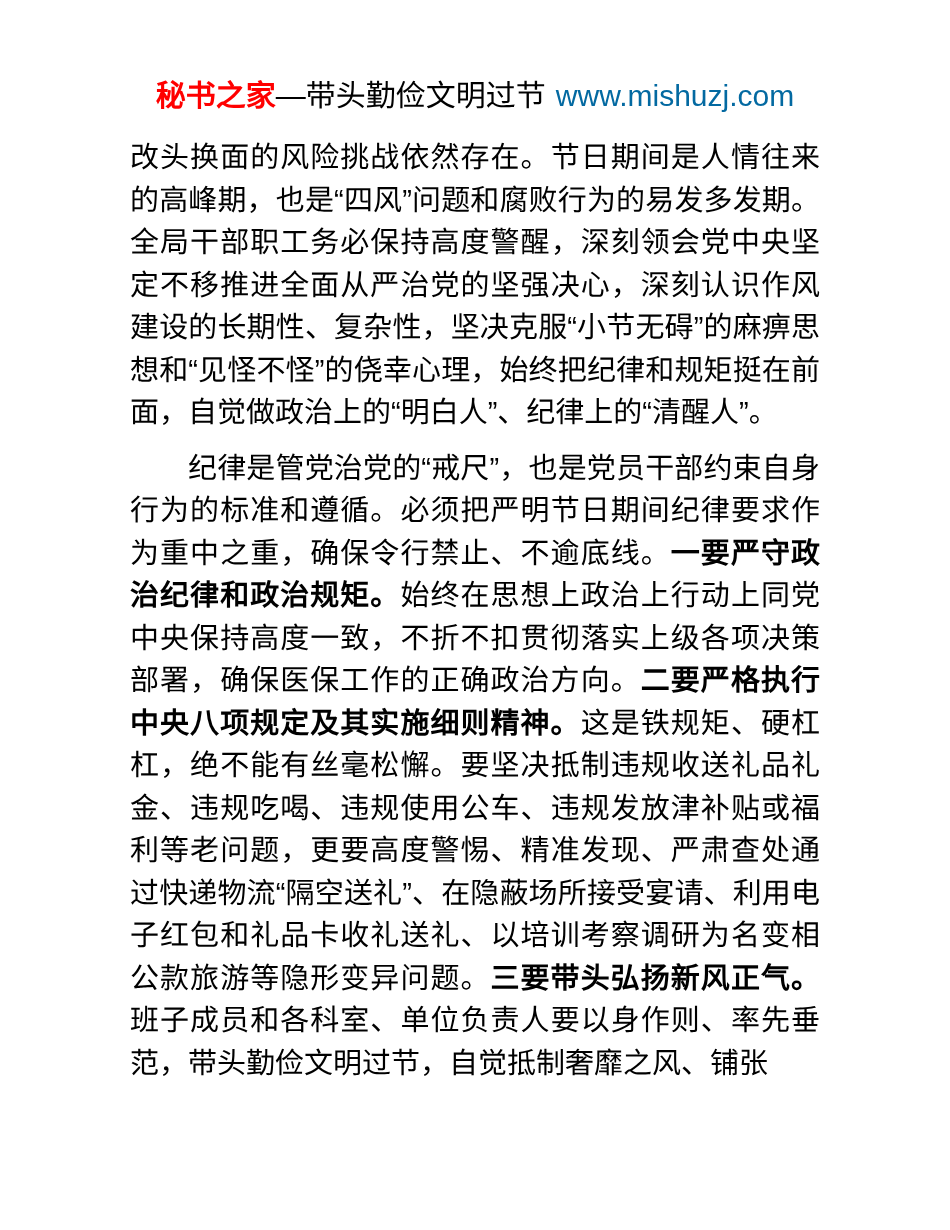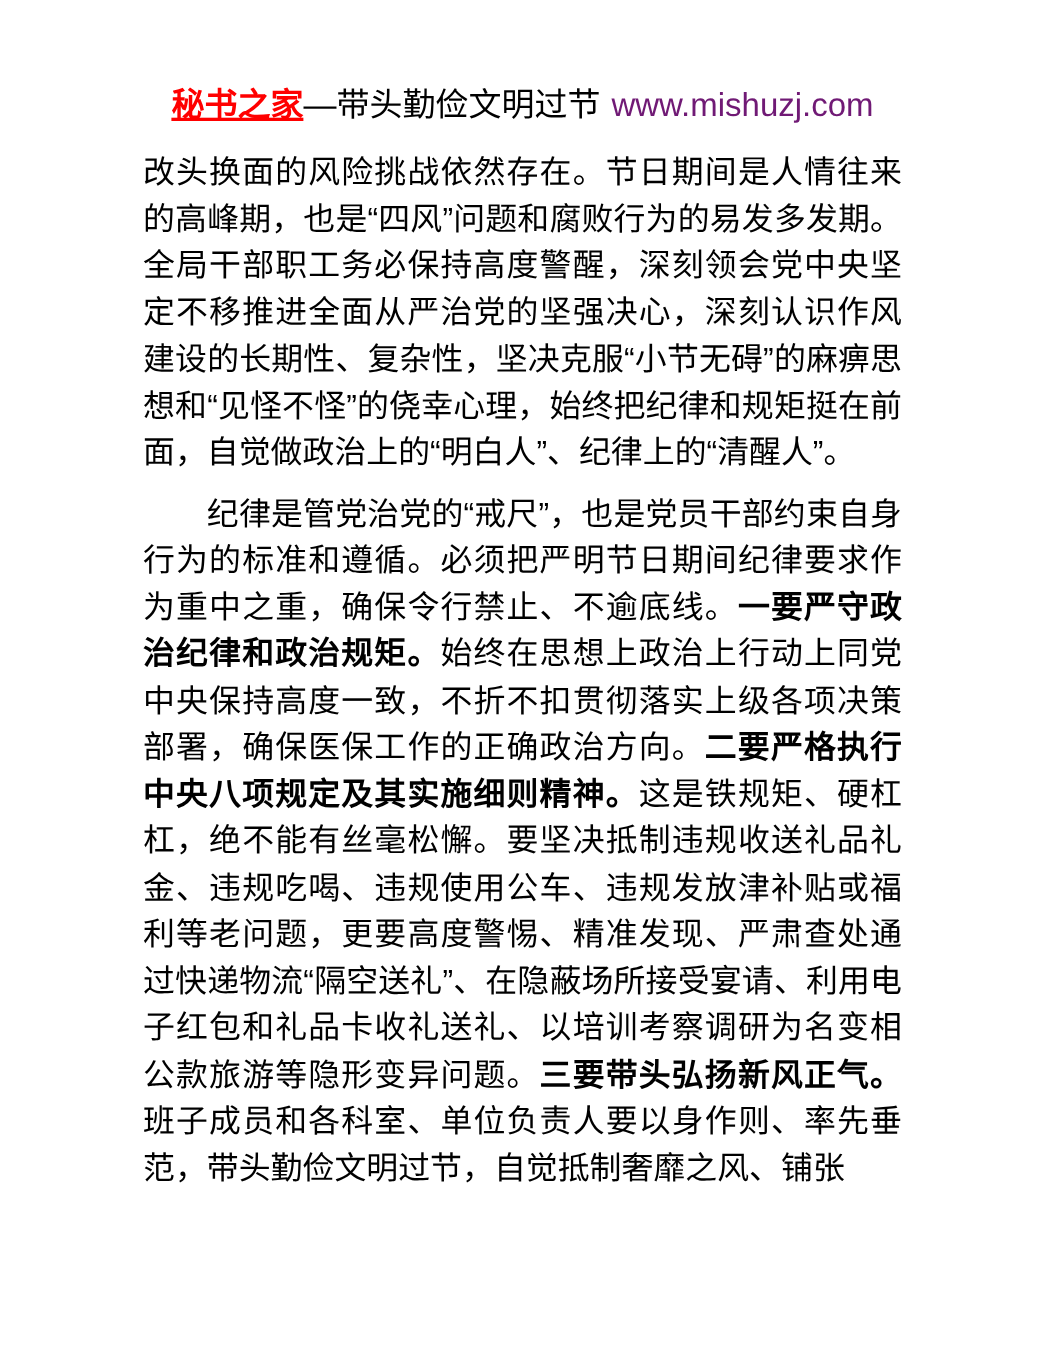--- a/index.html
+++ b/index.html
@@ -54,19 +54,19 @@
   }
   .content .b {
     font-weight: 700;
   }
 </style>
 </head>
 <body>
 
 <div class="page">
   <div class="header">
-    <span class="brand" style="color: rgb(255, 0, 0); text-decoration: underline;">秘书之家</span><span class="sep">—</span><span class="tagline">带头勤俭文明过节</span><span class="url" style="color: #701a75;">www.mishuzj.com</span>
+    <span class="brand" style="color: rgb(255, 0, 0);">秘书之家</span><span class="sep">—</span><span class="tagline">带头勤俭文明过节</span><span class="url" style="color: #0369a1;">www.mishuzj.com</span>
   </div>
   <div class="content" id="doc-body" style="color: rgb(0, 0, 0);">
       <p><span>改头换面的风险挑战依然存在。节日期间是人情往来的高峰期，也是“四风”问题和腐败行为的易发多发期。全局干部职工务必保持高度警醒，深刻领会党中央坚定不移推进全面从严治党的坚强决心，深刻认识作风建设的长期性、复杂性，坚决克服“小节无碍”的麻痹思想和“见怪不怪”的侥幸心理，始终把纪律和规矩挺在前面，自觉做政治上的“明白人”、纪律上的“清醒人”。</span></p>
       <p class="indent"><span>纪律是管党治党的“戒尺”，也是党员干部约束自身行为的标准和遵循。必须把严明节日期间纪律要求作为重中之重，确保令行禁止、不逾底线。</span><span class="b">一要严守政治纪律和政治规矩。</span><span>始终在思想上政治上行动上同党中央保持高度一致，不折不扣贯彻落实上级各项决策部署，确保医保工作的正确政治方向。</span><span class="b">二要严格执行中央八项规定及其实施细则精神。</span><span>这是铁规矩、硬杠杠，绝不能有丝毫松懈。要坚决抵制违规收送礼品礼金、违规吃喝、违规使用公车、违规发放津补贴或福利等老问题，更要高度警惕、精准发现、严肃查处通过快递物流“隔空送礼”、在隐蔽场所接受宴请、利用电子红包和礼品卡收礼送礼、以培训考察调研为名变相公款旅游等隐形变异问题。</span><span class="b">三要带头弘扬新风正气。</span><span>班子成员和各科室、单位负责人要以身作则、率先垂范，带头勤俭文明过节，自觉抵制奢靡之风、铺张</span></p>
     </div>
 </div>
 
 </body></html>

